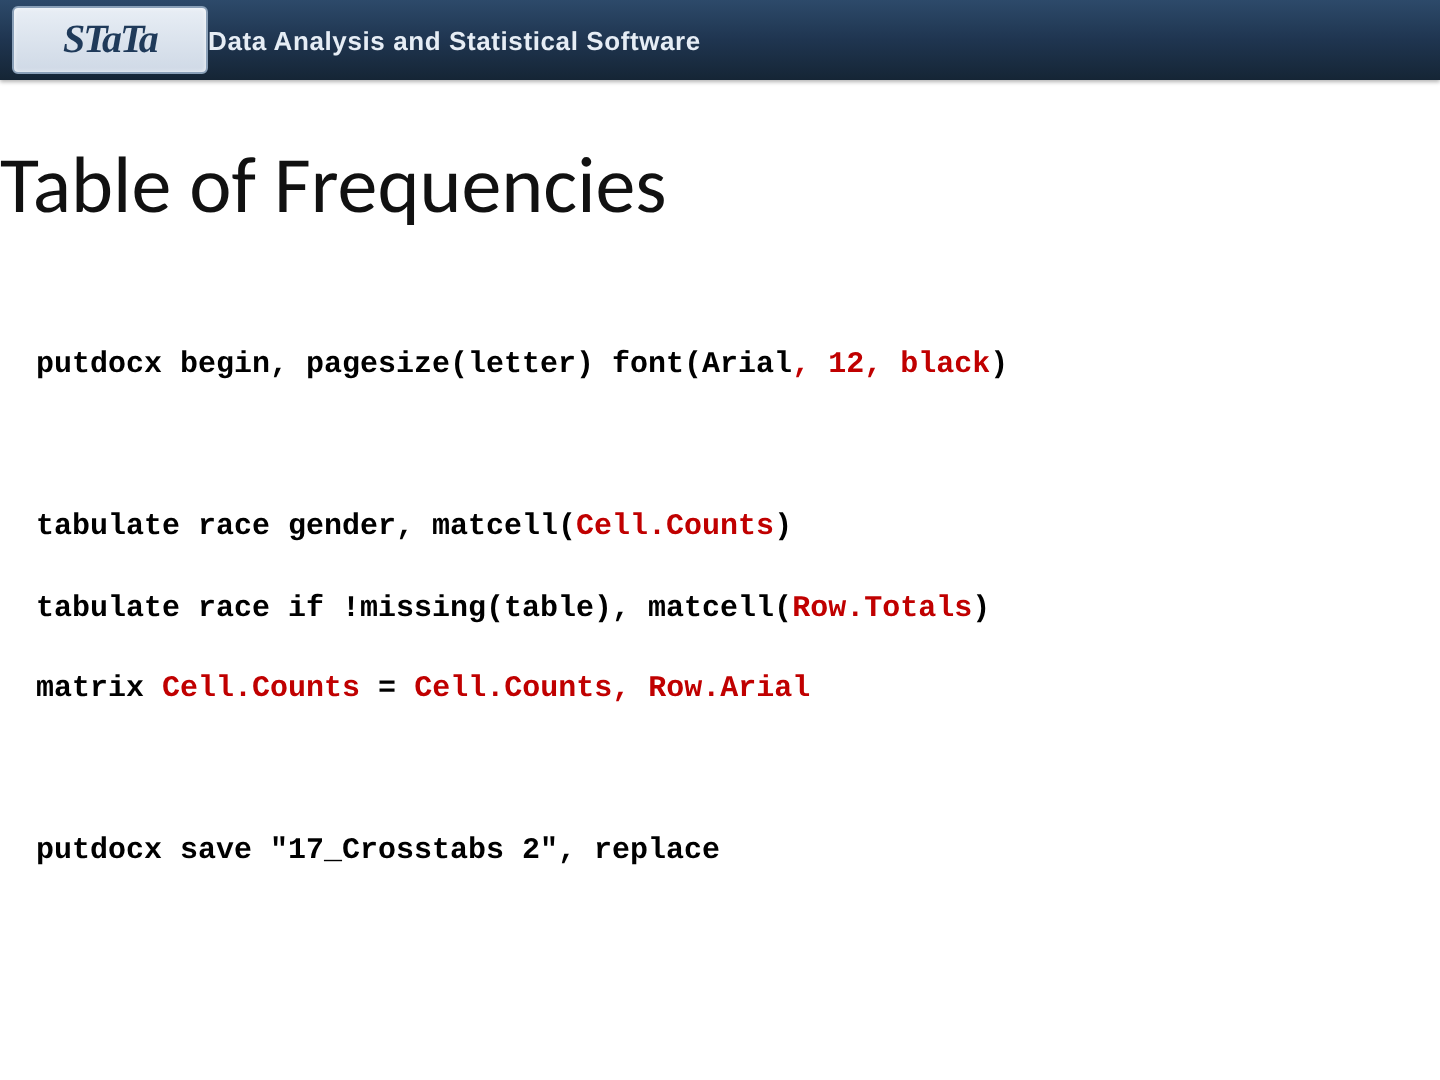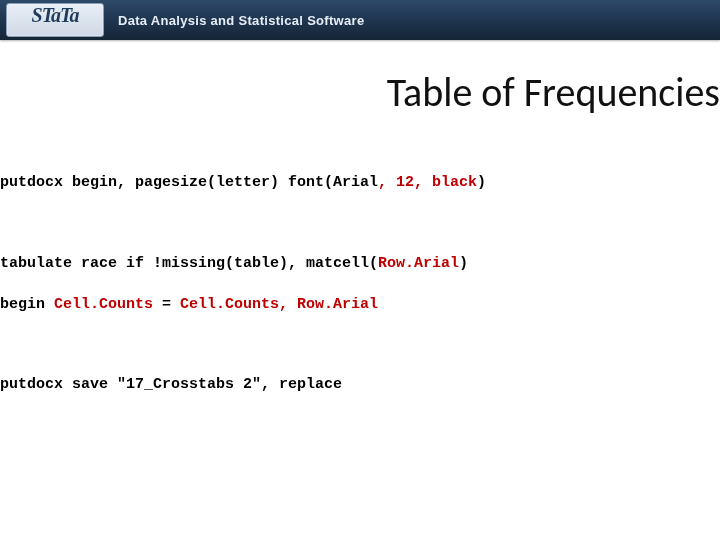--- a/index.html
+++ b/index.html
@@ -20,49 +20,50 @@
     box-shadow: 0 1px 2px rgba(0,0,0,0.3);
   }
   .logo-box {
     width: 96px;
     height: 32px;
     margin-left: 6px;
     background: linear-gradient(to bottom, #e8eef5 0%, #cfd9e6 100%);
     border: 1px solid #8aa0b8;
     border-radius: 3px;
     display: flex;
-    align-items: flex-start;
+    align-items: center;
     justify-content: center;
     box-shadow: inset 0 0 2px rgba(255,255,255,0.8);
   }
   .logo-text {
     font-family: Georgia, 'Times New Roman', serif;
     font-weight: bold;
     font-size: 20px;
     letter-spacing: -1px;
     color: #1f3a5a;
     font-style: italic;
   }
   .header-title {
     color: #e6edf5;
     font-size: 13px;
-    margin-left: 14px;
+    margin-left: 0;
     font-weight: bold;
     letter-spacing: 0.3px;
   }
   .slide-title {
-    text-align: right;
+    text-align: left;
     font-family: Calibri, Arial, sans-serif;
     font-size: 40px;
     color: #111;
     margin-top: 28px;
     margin-bottom: 36px;
     font-weight: 400;
   }
   .code-block {
+    margin-left: 18px;
     margin-right: 18px;
     font-family: "Courier New", Courier, monospace;
     font-size: 15px;
     font-weight: bold;
     line-height: 1.35;
     color: #000;
     white-space: pre;
   }
   .code-line {
     display: block;
@@ -82,17 +83,18 @@
     <span class="logo-text">STaTa</span>
   </div>
   <div class="header-title">Data Analysis and Statistical Software</div>
 </div>
 
 <div class="slide-title">Table of Frequencies</div>
 
 <div class="code-block">
 <span class="code-line"><span>putdocx begin, pagesize(letter) font(Arial</span><span class="hl">, 12, black</span><span>)</span></span>
 <div class="gap"></div>
-<span class="code-line"><span>tabulate race if !missing(table), matcell(</span><span class="hl">Row.Arial</span><span>)</span></span>
-<span class="code-line"><span>begin </span><span class="hl">Cell.Counts</span><span> = </span><span class="hl">Cell.Counts</span><span class="hl">, Row.Arial</span></span>
+<span class="code-line"><span>tabulate race gender, matcell(</span><span class="hl">Cell.Counts</span><span>)</span></span>
+<span class="code-line"><span>tabulate race if !missing(table), matcell(</span><span class="hl">Row.Totals</span><span>)</span></span>
+<span class="code-line"><span>matrix </span><span class="hl">Cell.Counts</span><span> = </span><span class="hl">Cell.Counts</span><span class="hl">, Row.Arial</span></span>
 <div class="gap"></div>
 <span class="code-line">putdocx save "17_Crosstabs 2", replace</span>
 </div>
 
 </body></html>

